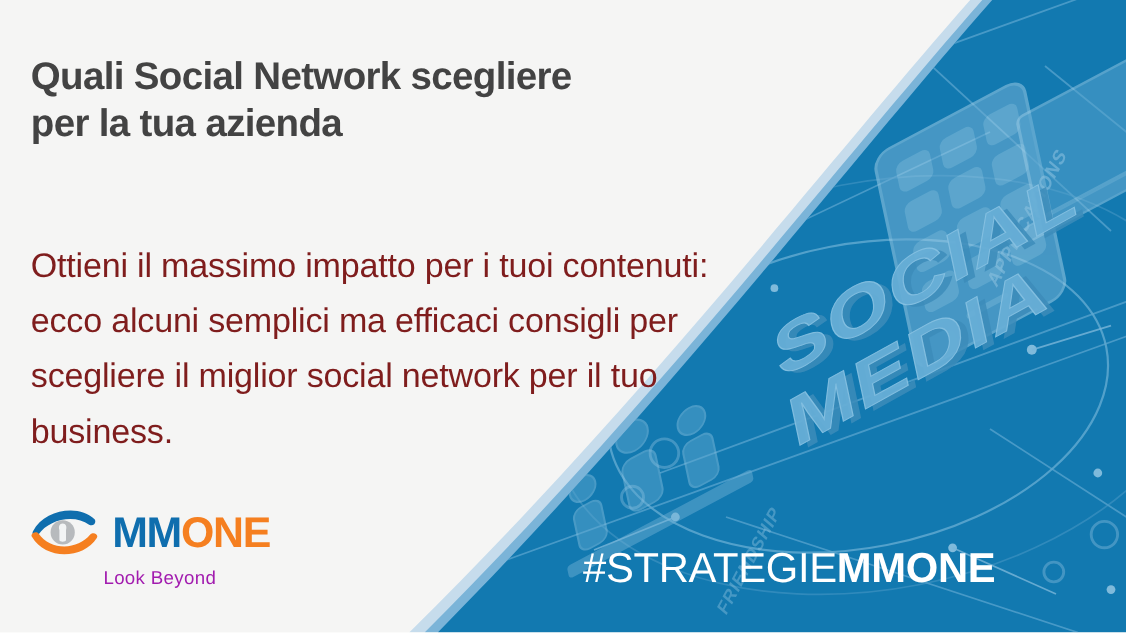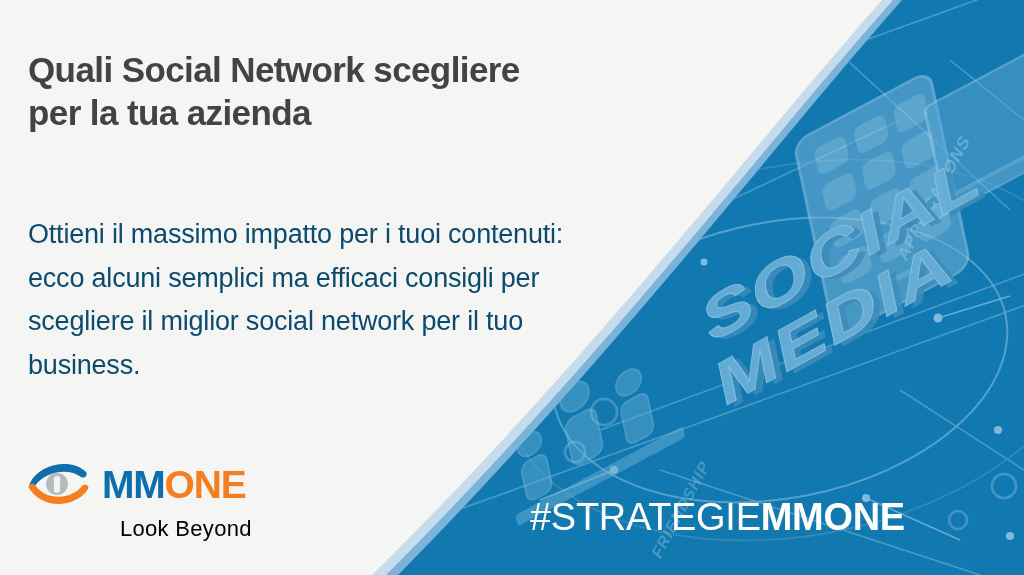--- a/index.html
+++ b/index.html
@@ -39,24 +39,24 @@
     font-weight: bold;
     letter-spacing: -0.6px;
     color: #434343;
     white-space: pre-line;
   }
   .subcopy {
     position: absolute;
     left: 28px;
     top: 186px;
     width: 706px;
-    font-size: 27px;
+    font-size: 31px;
     line-height: 1.62;
     font-weight: normal;
-    color: #0c4a6e;
+    color: #7f1d1d;
     letter-spacing: -0.2px;
     white-space: pre-line;
   }
 
   
   .logo {
     position: absolute;
     left: 26px;
     top: 458px;
     display: flex;
@@ -76,24 +76,24 @@
   .logo-word {
     font-size: 39px;
     font-weight: bold;
     letter-spacing: -1.2px;
     line-height: 1;
     white-space: nowrap;
   }
   .logo-mm { color: #0f6eae; text-align: right; }
   .logo-one { color: #f57f20; }
   .logo-tagline {
-    margin-left: 94px;
+    margin-left: 68px;
     margin-top: 6px;
-    font-size: 22px;
-    color: #000000;
+    font-size: 17px;
+    color: #a21caf;
     letter-spacing: 0.3px;
   }
 
   
   .hashtag {
     position: absolute;
     left: 530px;
     top: 498px;
     font-size: 38px;
     line-height: 1;

